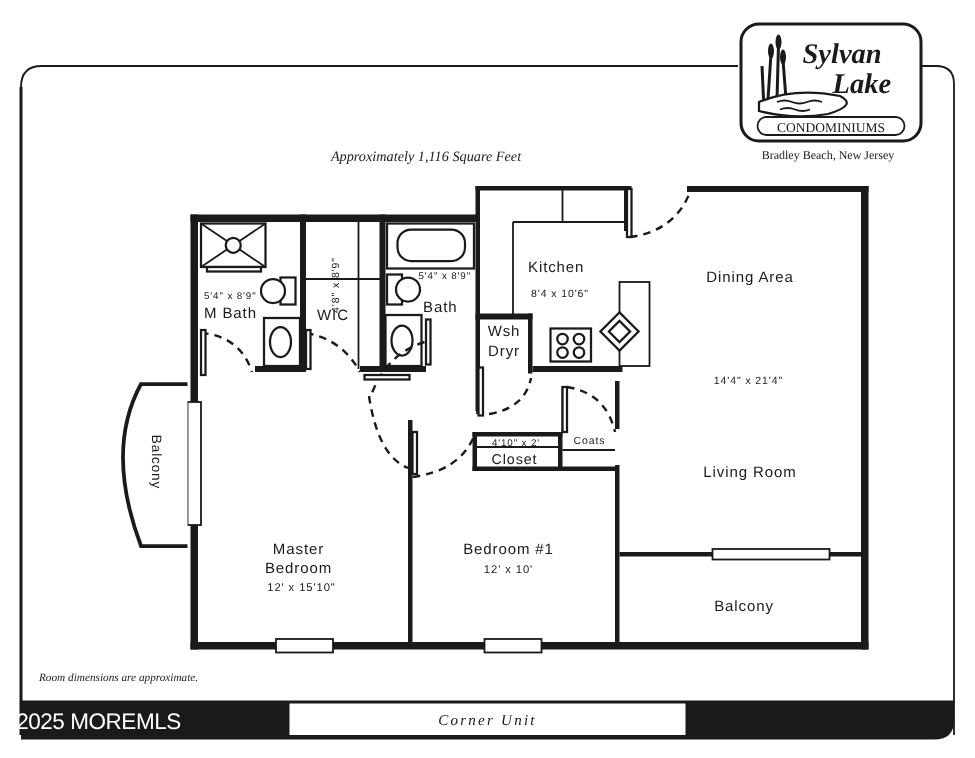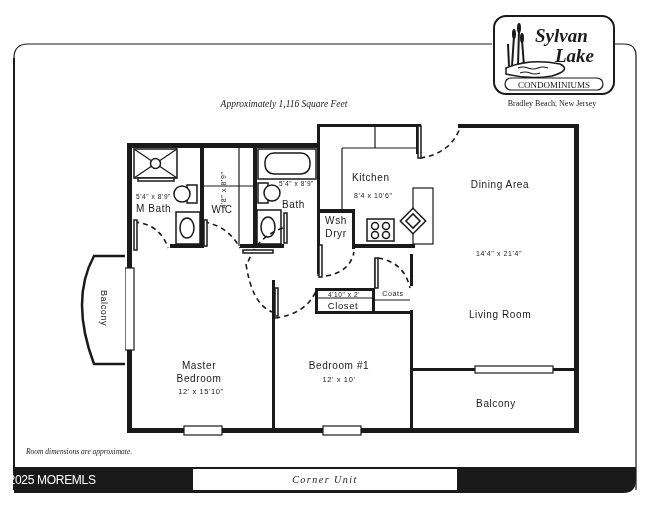--- a/index.html
+++ b/index.html
@@ -5,21 +5,21 @@
   html, body { margin: 0; padding: 0; background: #ffffff; }
   body { width: 650px; height: 505px; position: relative; overflow: hidden; font-family: "Liberation Sans", sans-serif; }
   svg { position: absolute; left: 0; top: 0; }
   .serif-it { font-family: "Liberation Serif", serif; font-style: italic; }
   .sc { font-family: "Liberation Sans", sans-serif; fill: #1a1a1a; letter-spacing: 0.6px; }
   .wall { fill: #1a1a1a; }
   .thin { stroke: #1a1a1a; stroke-width: 1.2; fill: none; }
   .fix { stroke: #1a1a1a; stroke-width: 1.5; fill: #fff; }
   .door { stroke: #1a1a1a; stroke-width: 1.6; fill: none; stroke-dasharray: 5 4; }
   .win { fill: #fff; stroke: #1a1a1a; stroke-width: 1.2; }
-  .copyright { position: absolute; left: 0; top: 473px; font-family: "Liberation Sans", sans-serif; font-size: 12px; color: #ffffff; letter-spacing: -0.3px; }
+  .copyright { position: absolute; left: 0; top: 473px; font-family: "Liberation Sans", sans-serif; font-size: 15px; color: #ffffff; letter-spacing: -0.3px; }
 </style>
 </head>
 <body>
 
 <svg width="650" height="505" viewBox="0 0 650 505" xmlns="http://www.w3.org/2000/svg">
 
   <g>
     <path d="M14,58 Q14,44 28,44 L492,44" class="thin" stroke-width="2"></path>
     <path d="M614,44 L624,44 Q636,44 636,56 L636,490" class="thin" stroke-width="2"></path>
     <line x1="14" y1="58" x2="14" y2="490" stroke="#1a1a1a" stroke-width="2"></line>

